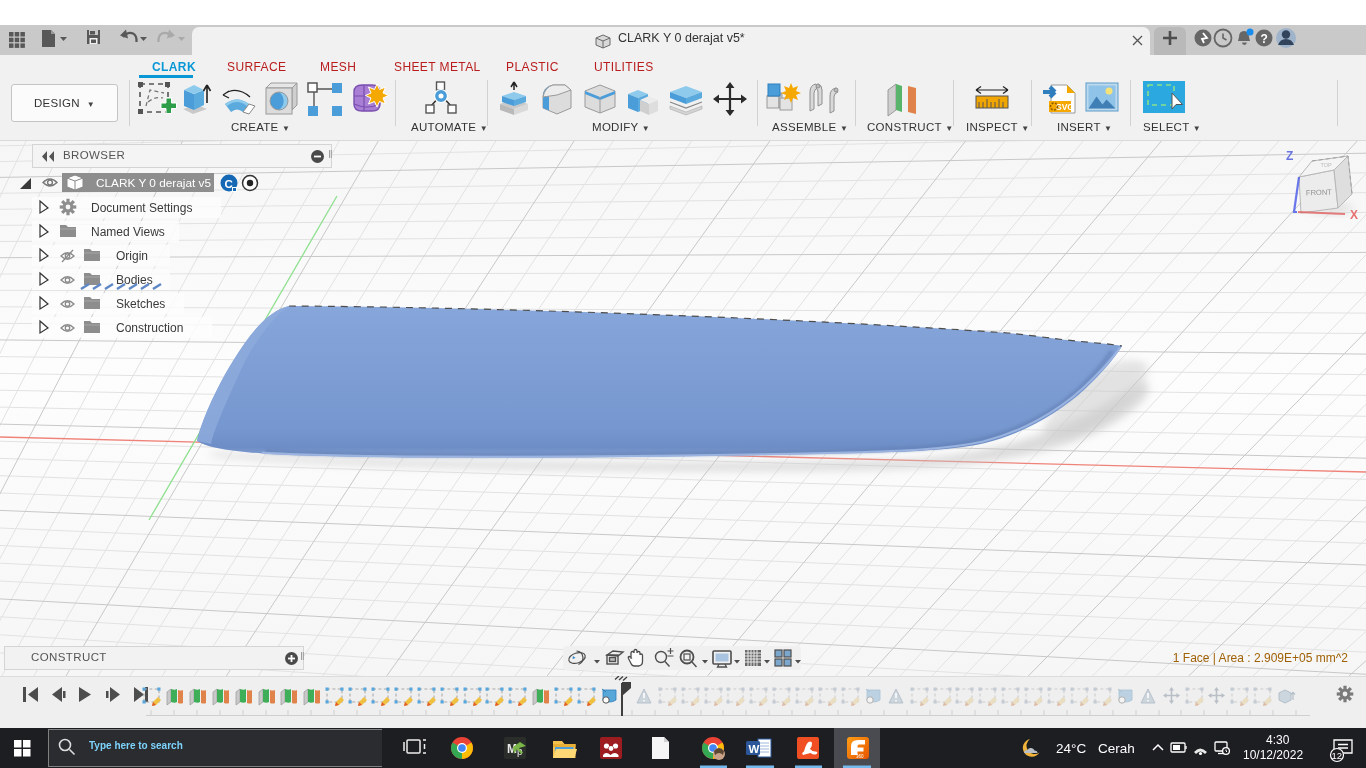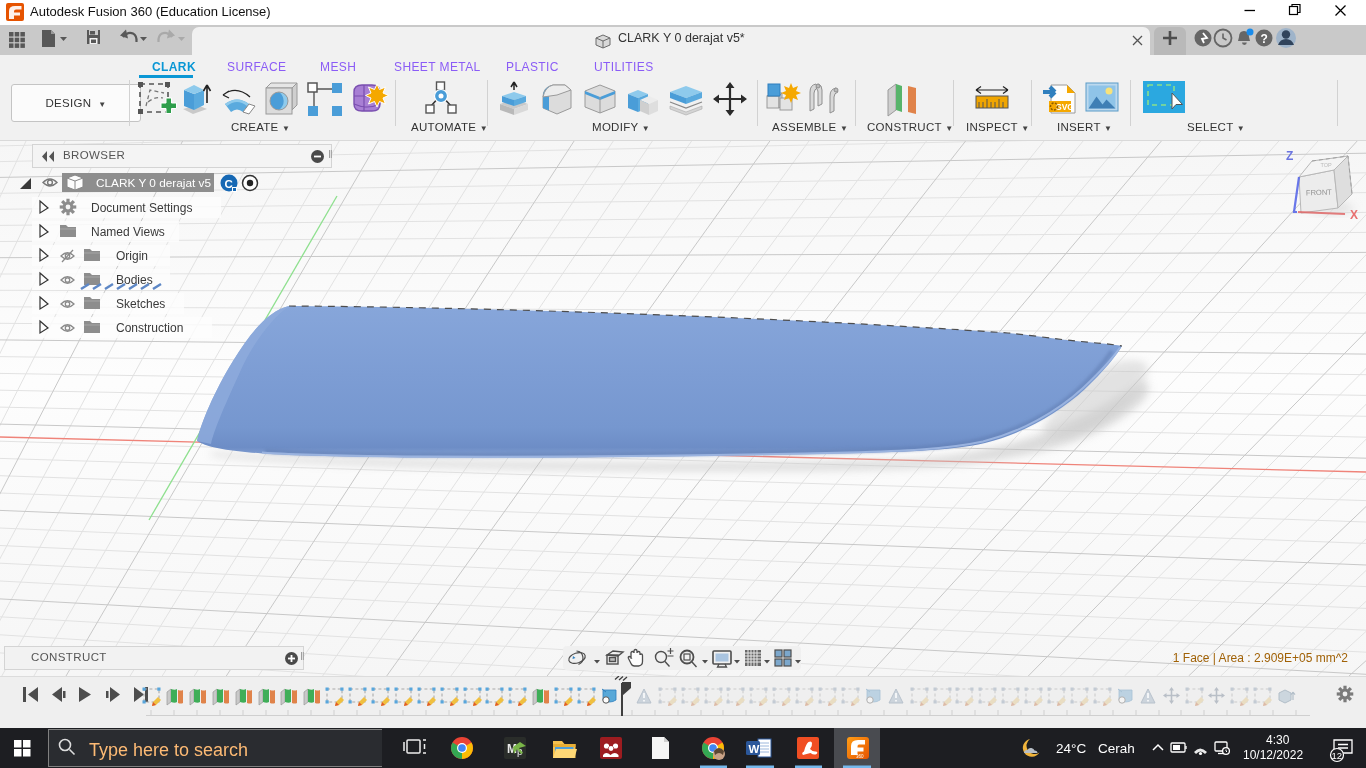--- a/index.html
+++ b/index.html
@@ -7,36 +7,36 @@
 .abs{position:absolute}
 
 #titlebar{position:absolute;left:0;top:0;width:100%;height:25px;background:#fff;}
 #titlebar .t{position:absolute;left:30px;top:4px;font-size:13px;color:#111;}
 
 #strip{position:absolute;left:0;top:25px;width:100%;height:30px;background:#c9c9c9;}
 #tab{position:absolute;left:192px;top:27px;width:958px;height:28px;background:#f1f1f1;border-radius:7px 7px 0 0;}
 #plustab{position:absolute;left:1154px;top:27px;width:32px;height:28px;background:#b9b9b9;border-radius:6px 6px 0 0;}
 
 #ribbon{position:absolute;left:0;top:55px;width:100%;height:86px;background:#f1f1f1;border-bottom:1px solid #d9d9d9;}
-.tabs{position:absolute;top:5px;font-size:12px;color:#8b5cf6;letter-spacing:.4px;}
+.tabs{position:absolute;top:5px;font-size:12px;color:#b91c1c;letter-spacing:.4px;}
 .grplabel{position:absolute;top:66px;font-size:11.5px;color:#333;letter-spacing:.3px;white-space:nowrap;text-align:right;}
 .grplabel .c{font-size:8px;color:#444;}
 .vsep{position:absolute;top:25px;width:1px;height:46px;background:#d2d2d2;}
-#designbox{position:absolute;left:11px;top:29px;width:130px;height:38px;background:#fbfbfb;border:1px solid #c4c4c4;border-radius:3px;
+#designbox{position:absolute;left:11px;top:29px;width:107px;height:38px;background:#fbfbfb;border:1px solid #c4c4c4;border-radius:3px;
  font-size:11.5px;color:#333;text-align:center;line-height:36px;letter-spacing:.3px;}
 
 .panelbar{position:absolute;background:#f4f4f4;border:1px solid #d4d4d4;height:24px;font-size:11.5px;color:#555;letter-spacing:.4px;}
 
 #status{position:absolute;right:18px;top:651px;font-size:12px;font-weight:normal;color:#a16207;}
 
 #timeline{position:absolute;left:0;top:676px;width:100%;height:52px;background:#efefef;border-top:1px solid #dcdcdc;}
 
 #taskbar{position:absolute;left:0;top:728px;width:100%;height:40px;background:#1d1e22;}
 #searchbox{position:absolute;left:48px;top:729px;width:334px;height:38px;background:#2a2c30;border:1px solid #808080;border-right:none;}
-#searchbox span{position:absolute;left:40px;top:10px;font-size:18px;color:#fdba74;}
+#searchbox span{position:absolute;left:40px;top:10px;font-size:10px;color:#7dd3fc;font-weight:bold;}
 </style></head>
 <body>
 <div id="root">
 
 <svg class="abs" width="1366" height="768" viewBox="0 0 1366 768" style="left:0;top:0">
  <defs>
   <clipPath id="cv">
           <rect x="0" y="141" width="1366" height="535"></rect>
         </clipPath>
   <linearGradient id="cbg" x1="0" y1="141" x2="0" y2="676" gradientUnits="userSpaceOnUse">
@@ -90,35 +90,20 @@
    <text x="1319" y="195" font-size="7.5" fill="#909090" text-anchor="middle" font-family="Liberation Sans,sans-serif" transform="rotate(-2 1319 195)">FRONT</text>
    <text x="1326" y="167" font-size="5.5" fill="#bbbbbb" text-anchor="middle" font-family="Liberation Sans,sans-serif">TOP</text>
    <path d="M1299 177 L1294 212 L1297 212" fill="none" stroke="#5060e8" stroke-width="2.2" opacity=".85"></path>
    <path d="M1298 212 L1345 214" stroke="#e06060" stroke-width="2.2" opacity=".8"></path>
    <text x="1286" y="160" font-size="12" font-weight="bold" fill="#6a74e0" font-family="Liberation Sans,sans-serif">Z</text>
    <text x="1350" y="219" font-size="12" font-weight="bold" fill="#e87070" font-family="Liberation Sans,sans-serif">X</text>
   </g>
  </g>
 </svg>
 
-<div id="titlebar">
- <svg class="abs" style="left:6px;top:3px" width="18" height="18" viewBox="0 0 18 18">
-   <rect x="0" y="0" width="18" height="18" rx="2" fill="#e65300"></rect>
-   <path d="M3 16 V8 Q3 3 9 3 L15.5 3 L15.5 6.5 L10 6.5 Q8 6.5 8 8.5 L8 9.5 L14 9.5 L14 12.5 L8 12.5 L8 16 Z" fill="#fff" opacity=".92"></path>
- </svg>
- <span class="t">Autodesk Fusion 360 (Education License)</span>
- <svg class="abs" style="left:1230px;top:0" width="130" height="25" viewBox="0 0 130 25">
-  <path d="M14.5 10.5 h10.5" stroke="#000" stroke-width="1.3"></path>
-  <g stroke="#000" stroke-width="1.2" fill="none">
-          <rect x="59.5" y="6.5" width="8" height="8"></rect>
-          <path d="M62 6.5 v-2 h8 v8 h-2"></path>
-        </g>
-  <path d="M105.5 5.5 l10 10 M115.5 5.5 l-10 10" stroke="#000" stroke-width="1.3"></path>
- </svg>
-</div>
 
 <div id="strip"></div>
 <div id="tab"></div>
 <div id="plustab"></div>
 <svg class="abs" style="left:0;top:25px" width="1366" height="30" viewBox="0 0 1366 30">
 
  <g fill="#585858">
   <g transform="translate(9,7)">
           <rect width="4.5" height="4.5"></rect>
           <rect x="5.7" width="4.5" height="4.5"></rect>
@@ -180,21 +165,21 @@
  <span class="tabs" style="left:594px;">UTILITIES</span>
  <div class="abs" style="left:139px;top:20px;width:54px;height:3px;background:#0a97d5"></div>
  <div id="designbox">DESIGN&nbsp;&nbsp;<span style="font-size:8px;color:#444">▼</span></div>
  <div class="grplabel" style="left:231px;">CREATE <span class="c">▼</span></div>
  <div class="grplabel" style="left:411px;">AUTOMATE <span class="c">▼</span></div>
  <div class="grplabel" style="left:592px;">MODIFY <span class="c">▼</span></div>
  <div class="grplabel" style="left:772px;">ASSEMBLE <span class="c">▼</span></div>
  <div class="grplabel" style="left:867px;">CONSTRUCT <span class="c">▼</span></div>
  <div class="grplabel" style="left:966px;">INSPECT <span class="c">▼</span></div>
  <div class="grplabel" style="left:1057px;">INSERT <span class="c">▼</span></div>
- <div class="grplabel" style="left:1143px;margin-left:44px;">SELECT <span class="c">▼</span></div>
+ <div class="grplabel" style="left:1143px;">SELECT <span class="c">▼</span></div>
  <div class="vsep" style="left:129px"></div>
  <div class="vsep" style="left:395px"></div>
  <div class="vsep" style="left:487px"></div>
  <div class="vsep" style="left:757px"></div>
  <div class="vsep" style="left:855px"></div>
  <div class="vsep" style="left:953px"></div>
  <div class="vsep" style="left:1031px"></div>
  <div class="vsep" style="left:1130px"></div>
  <div class="vsep" style="left:1337px"></div>
  <svg class="abs" style="left:0;top:25px" width="1366" height="42" viewBox="0 0 1366 42">

